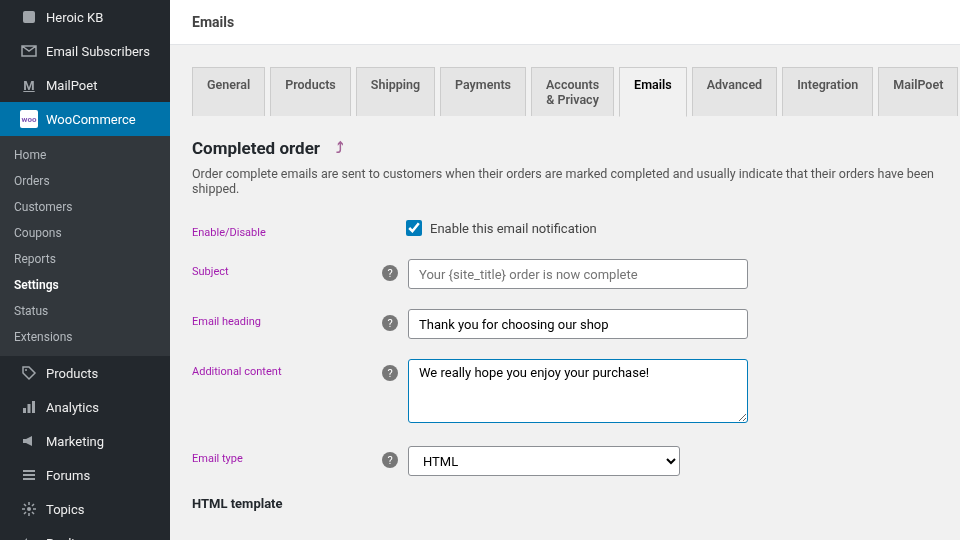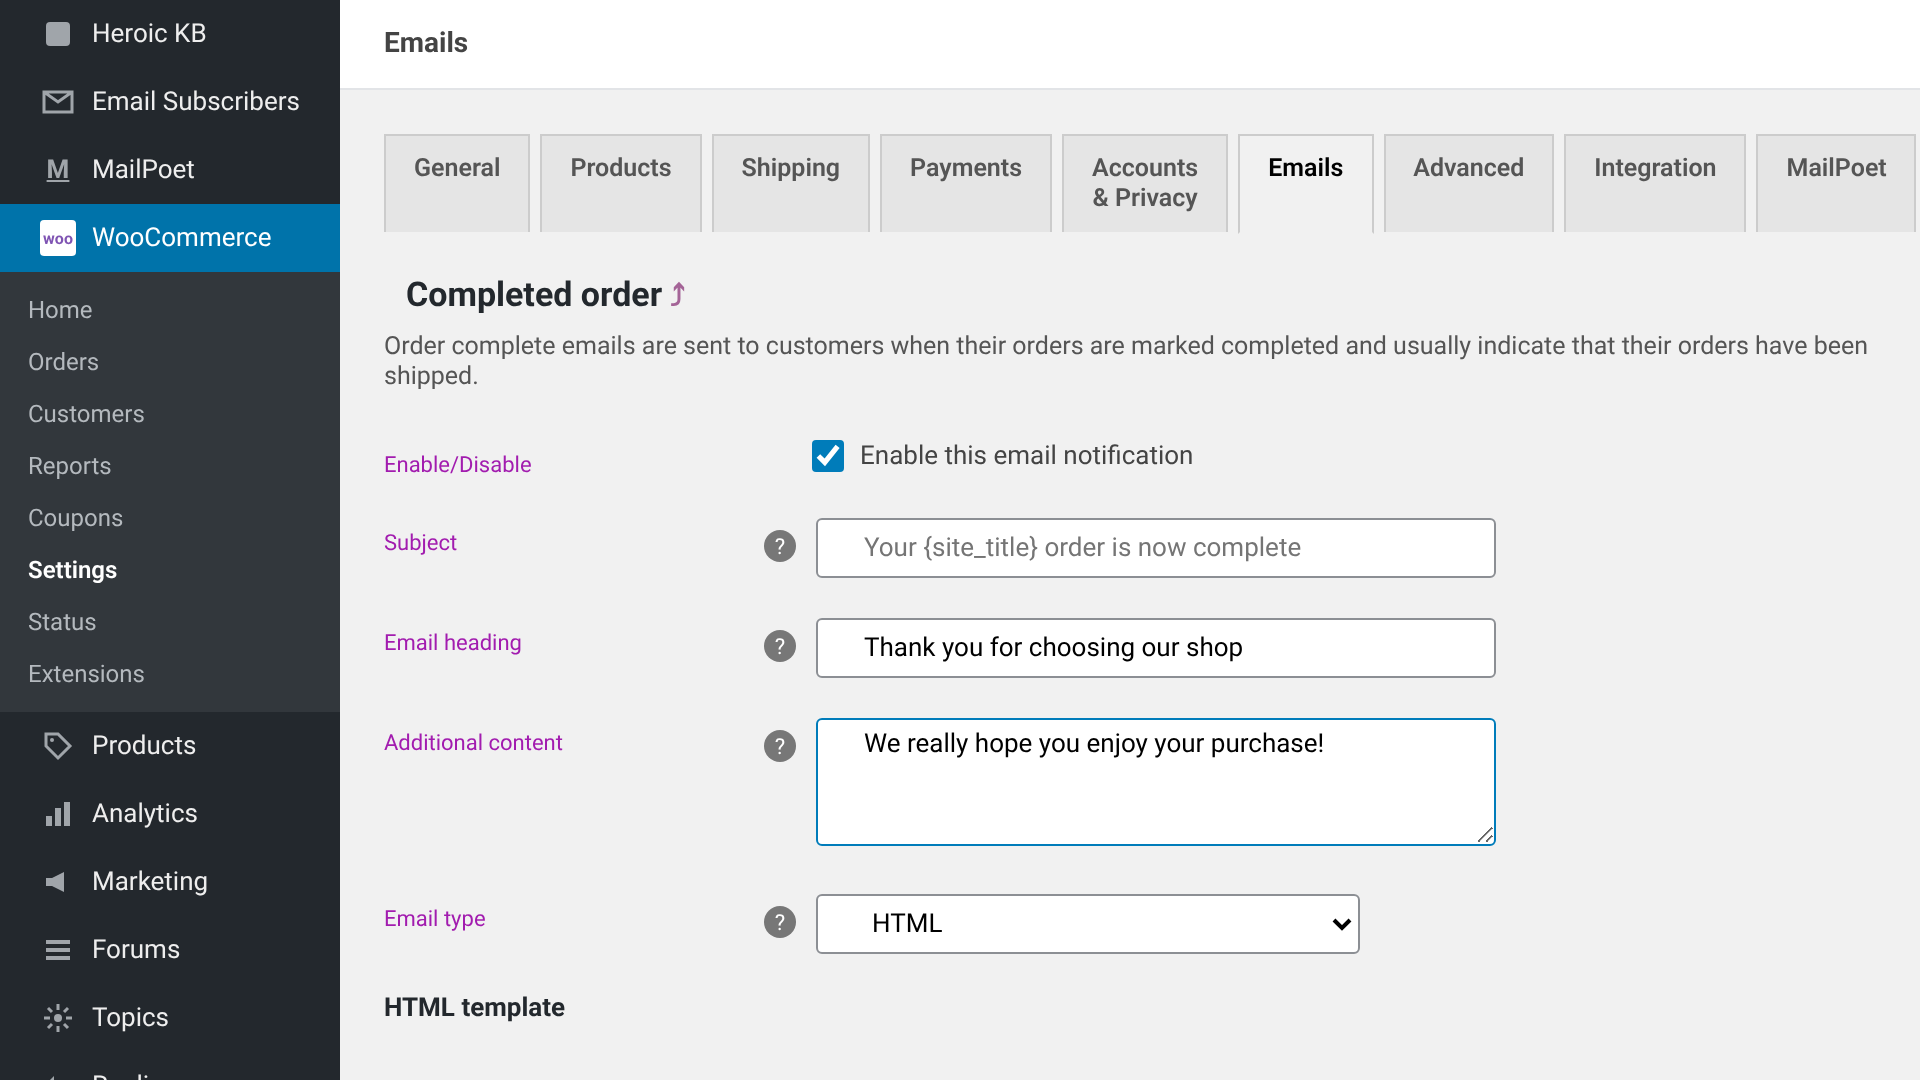--- a/index.html
+++ b/index.html
@@ -17,35 +17,35 @@
   .sidebar-item.active .sidebar-icon { color: #fff; }
 
   .main { flex: 1; background: #f1f1f1; overflow-y: auto; }
   .page-title-bar { background: #fff; padding: 14px 22px; font-weight: 700; font-size: 14px; border-bottom: 1px solid #e2e4e7; }
   .content { padding: 0 22px 22px; }
 
   .tabs { display: flex; gap: 5px; margin: 22px 0 0; text-align: center; }
   .tab { background: #e5e5e5; padding: 9px 14px; font-size: 12.5px; color: #555; border: 1px solid #ccc; border-bottom: none; cursor: pointer; font-weight: 600; }
   .tab.active { background: #f1f1f1; color: #000; border-bottom: 1px solid #f1f1f1; margin-bottom: -1px; }
 
-  .section-title { display: flex; align-items: center; gap: 4px; font-size: 17px; font-weight: 700; color: #23282d; margin: 22px 11px 8px; }
+  .section-title { display: flex; align-items: center; gap: 16px; font-size: 17px; font-weight: 700; color: #23282d; margin: 22px 0 8px; }
   .back-arrow { color: #a46497; font-size: 15px; }
   .description { font-size: 12.5px; color: #555; margin-bottom: 24px; }
 
   .form-row { display: flex; align-items: flex-start; margin-bottom: 20px; }
   .form-label { width: 190px; font-weight: 400; font-size: 11px; color: #a21caf; padding-top: 6px; }
   .help { width: 16px; height: 16px; background: #777; color: #fff; border-radius: 50%; display: inline-flex; align-items: center; justify-content: center; font-size: 11px; margin-right: 10px; margin-top: 6px; cursor: help; flex-shrink: 0; }
   .help::before { content: "?"; }
   .form-ctrl { flex: 0 0 auto; }
 
   .checkbox-row { display: flex; align-items: center; gap: 8px; padding-left: 24px; }
   input[type=checkbox] { width: 16px; height: 16px; accent-color: #007cba; cursor: pointer; }
   .cb-label { font-size: 13px; color: #444; }
 
-  .txt-input, .txt-area, .sel { width: 340px; border: 1px solid #8c8f94; border-radius: 3px; padding: 5px 23px; font-size: 13px; background: #fff; font-family: inherit; }
+  .txt-input, .txt-area, .sel { width: 340px; border: 1px solid #8c8f94; border-radius: 3px; padding: 5px 10px; font-size: 13px; background: #fff; font-family: inherit; }
   .txt-input { height: 30px; }
   .txt-area { height: 64px; resize: vertical; border: 1px solid #007cba; outline: none; }
   .sel { height: 30px; width: 272px; }
   .template-label { font-weight: 700; font-size: 13px; color: #23282d; }
 </style>
 </head>
 <body>
 
 <div class="app">
 
@@ -71,22 +71,22 @@
       <span>MailPoet</span>
     </div>
     <div class="sidebar-item active">
       <span class="sidebar-icon" style="background:#fff;color:#7f54b3;font-size:8px;font-weight:700;border-radius:2px;padding:1px 2px;">woo</span>
       <span>WooCommerce</span>
     </div>
     <div class="sidebar-sub">
       <div class="sidebar-sub-item">Home</div>
       <div class="sidebar-sub-item">Orders</div>
       <div class="sidebar-sub-item">Customers</div>
+      <div class="sidebar-sub-item">Coupons</div>
       <div class="sidebar-sub-item">Reports</div>
-      <div class="sidebar-sub-item">Coupons</div>
       <div class="sidebar-sub-item active">Settings</div>
       <div class="sidebar-sub-item">Status</div>
       <div class="sidebar-sub-item">Extensions</div>
     </div>
     <div class="sidebar-item">
       <span class="sidebar-icon">
           <svg width="16" height="16" viewBox="0 0 16 16">
             <path d="M2 2h6l6 6-6 6-6-6z" fill="none" stroke="currentColor" stroke-width="1.5"></path>
             <circle cx="5" cy="5" r="1" fill="currentColor"></circle>
           </svg>

